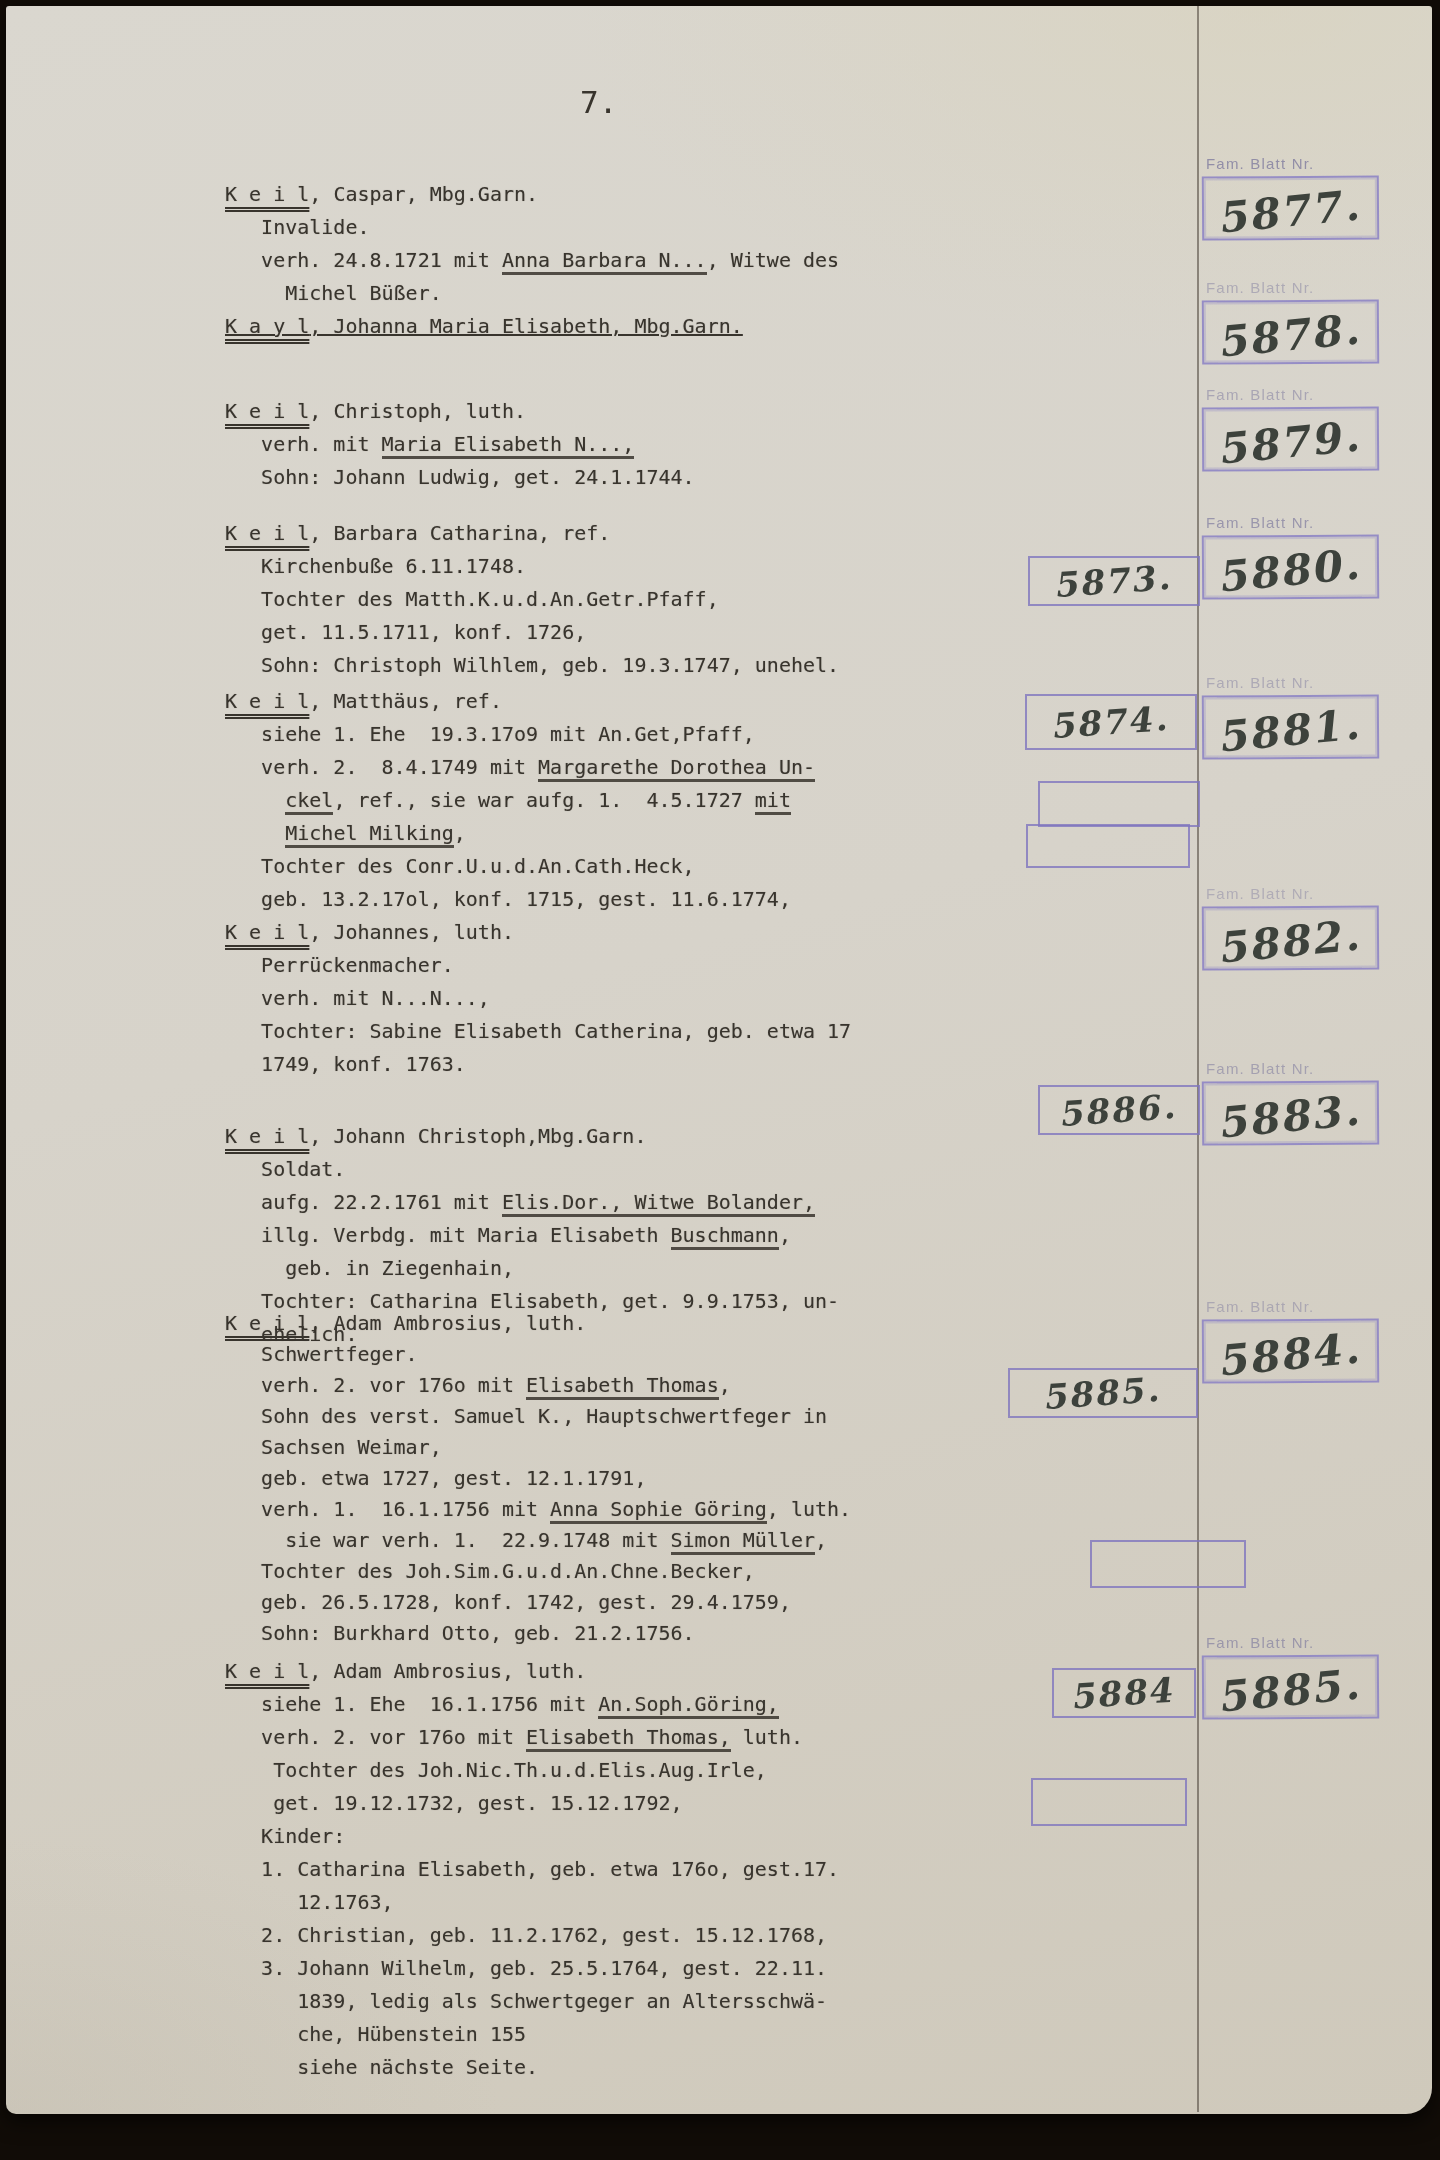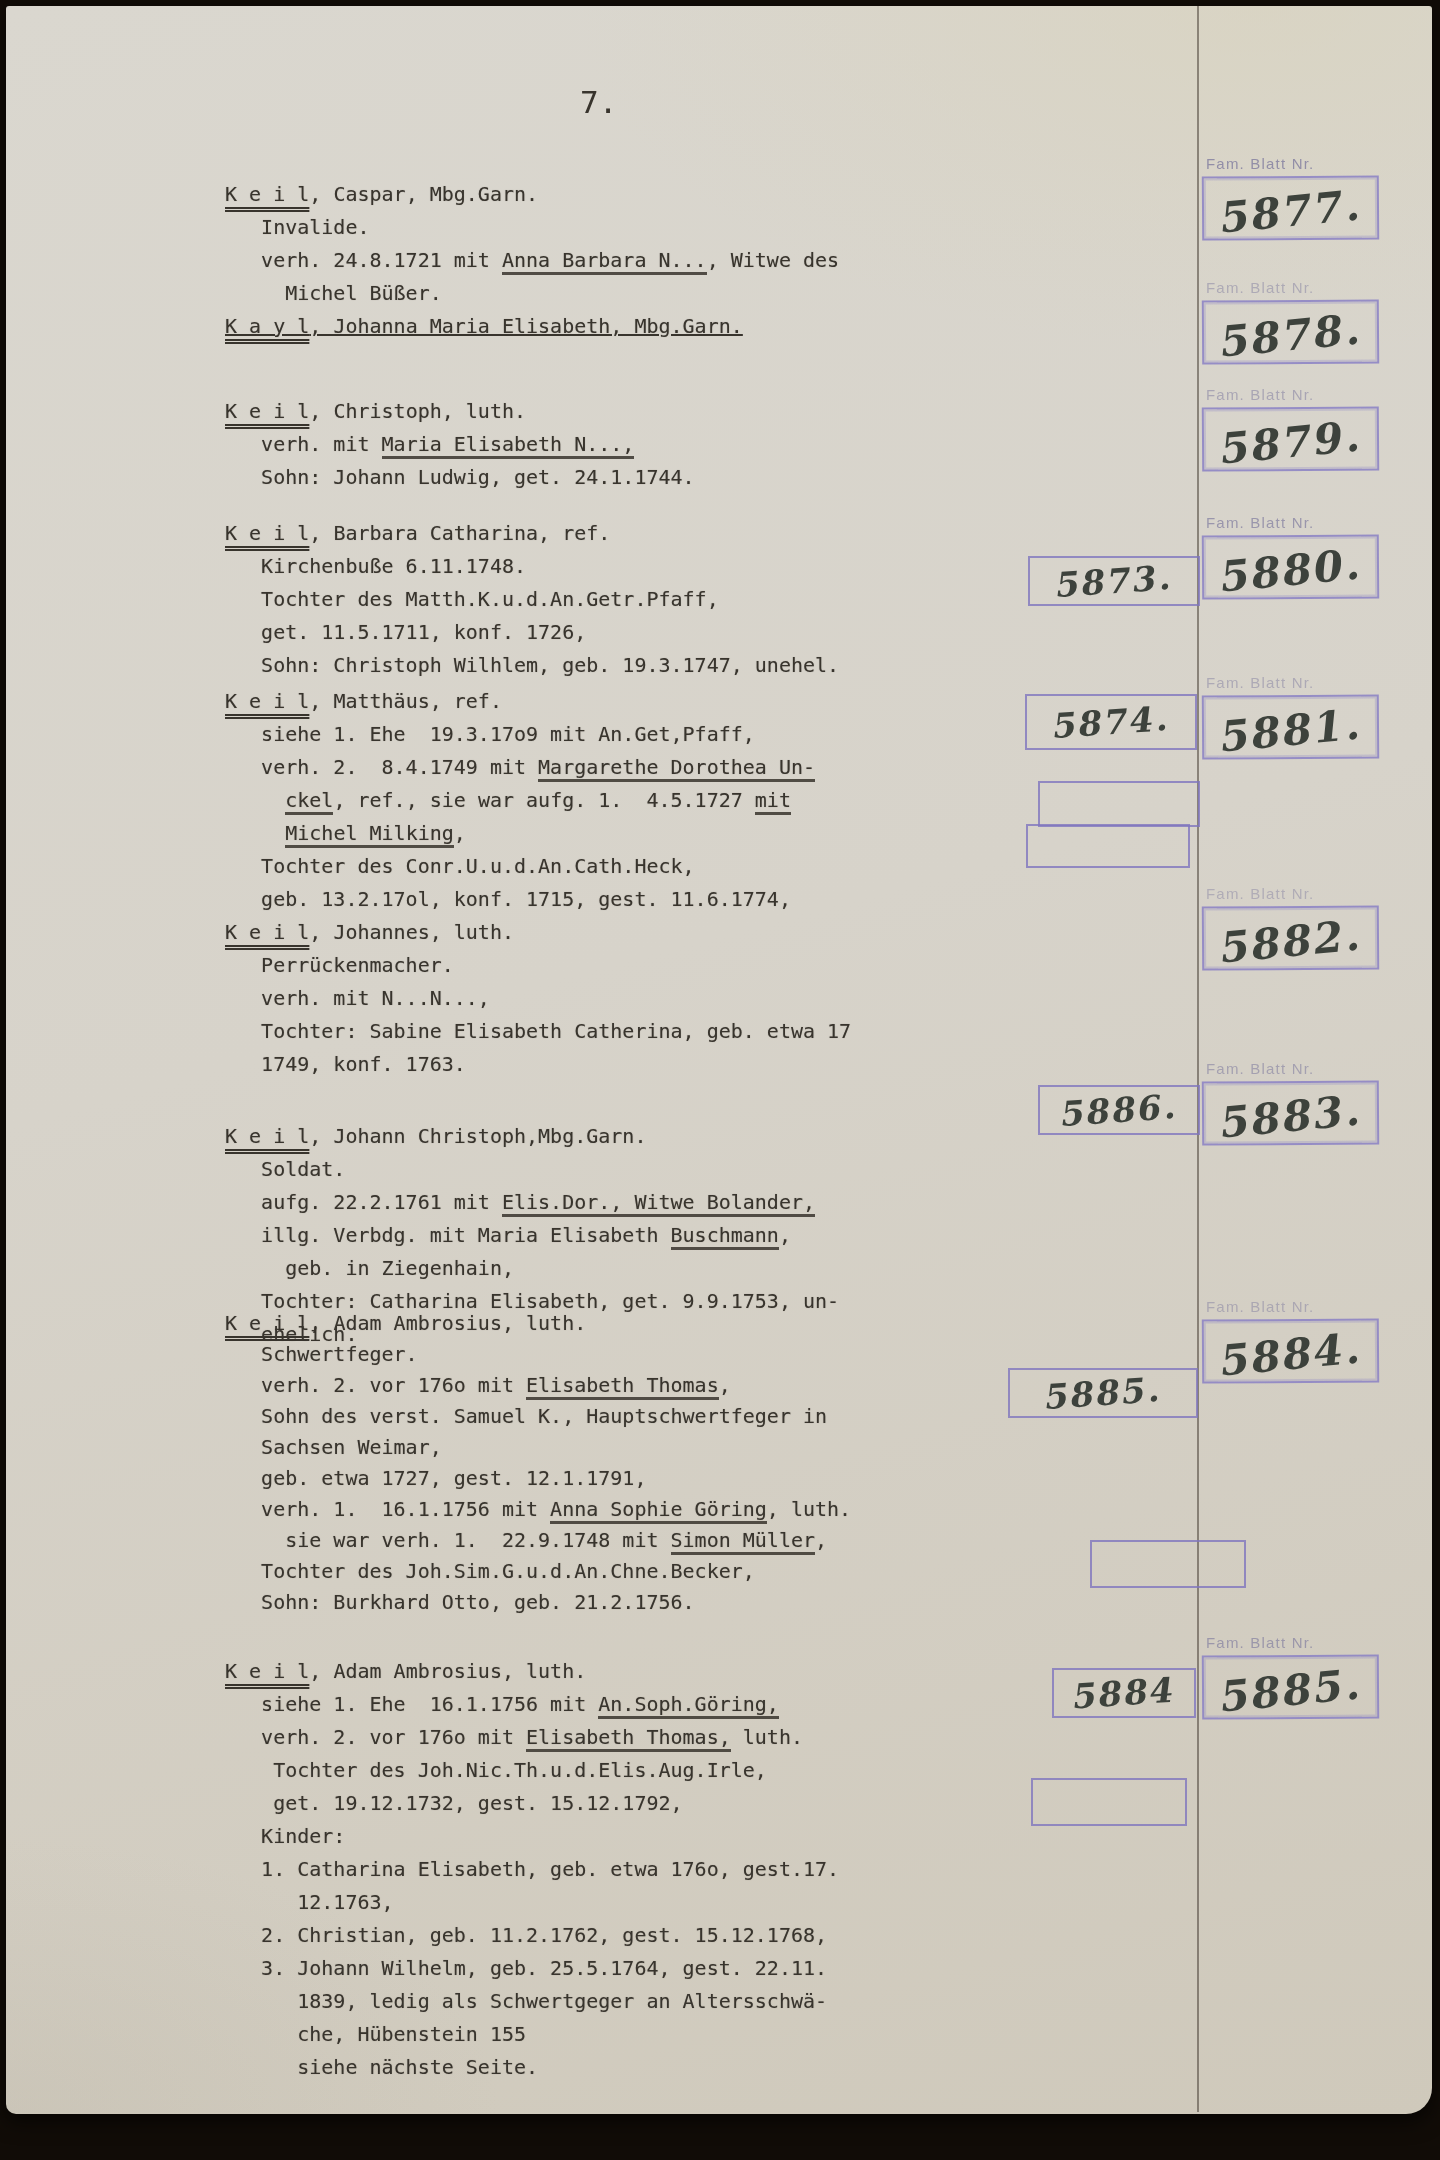--- a/index.html
+++ b/index.html
@@ -98,20 +98,21 @@
       <div class="entry" style="top: 1308px; line-height: 31px;">
         <div class="line"><span class="u2">K e i l</span><span>, Adam Ambrosius, luth.</span></div>
         <div class="line"><span>   Schwertfeger.</span></div>
         <div class="line"><span>   verh. 2. vor 176o mit </span><span class="u1">Elisabeth Thomas</span><span>,</span></div>
         <div class="line"><span>   Sohn des verst. Samuel K., Hauptschwertfeger in</span></div>
         <div class="line"><span>   Sachsen Weimar,</span></div>
         <div class="line"><span>   geb. etwa 1727, gest. 12.1.1791,</span></div>
         <div class="line"><span>   verh. 1.  16.1.1756 mit </span><span class="u1">Anna Sophie Göring</span><span>, luth.</span></div>
         <div class="line"><span>     sie war verh. 1.  22.9.1748 mit </span><span class="u1">Simon Müller</span><span>,</span></div>
         <div class="line"><span>   Tochter des Joh.Sim.G.u.d.An.Chne.Becker,</span></div>
+        <div class="line"><span>   geb. 26.5.1728, konf. 1742, gest. 29.4.1759,</span></div>
         <div class="line"><span>   Sohn: Burkhard Otto, geb. 21.2.1756.</span></div>
       </div>
       <div class="entry" style="top: 1655px; line-height: 33px;">
         <div class="line"><span class="u2">K e i l</span><span>, Adam Ambrosius, luth.</span></div>
         <div class="line"><span>   siehe 1. Ehe  16.1.1756 mit </span><span class="u1">An.Soph.Göring,</span></div>
         <div class="line"><span>   verh. 2. vor 176o mit </span><span class="u1">Elisabeth Thomas,</span><span> luth.</span></div>
         <div class="line"><span>    Tochter des Joh.Nic.Th.u.d.Elis.Aug.Irle,</span></div>
         <div class="line"><span>    get. 19.12.1732, gest. 15.12.1792,</span></div>
         <div class="line"><span>   Kinder:</span></div>
         <div class="line"><span>   1. Catharina Elisabeth, geb. etwa 176o, gest.17.</span></div>

